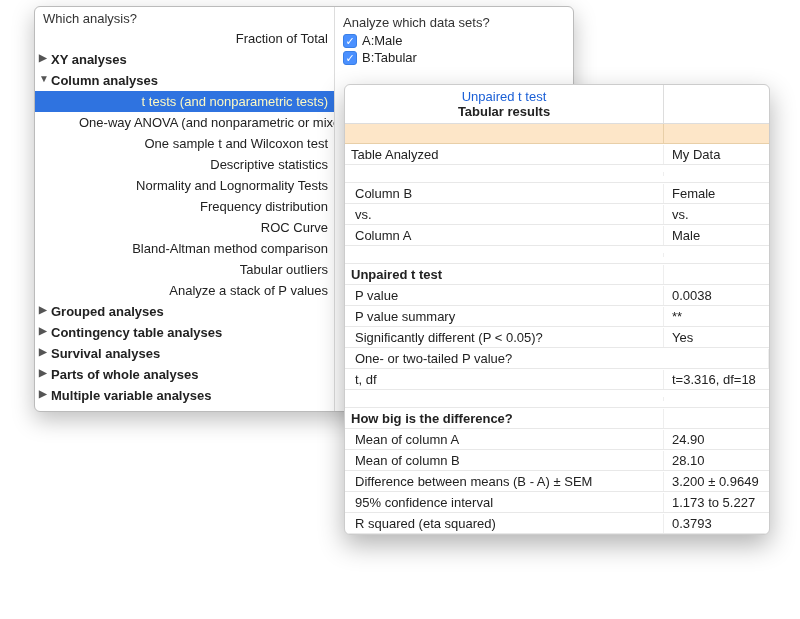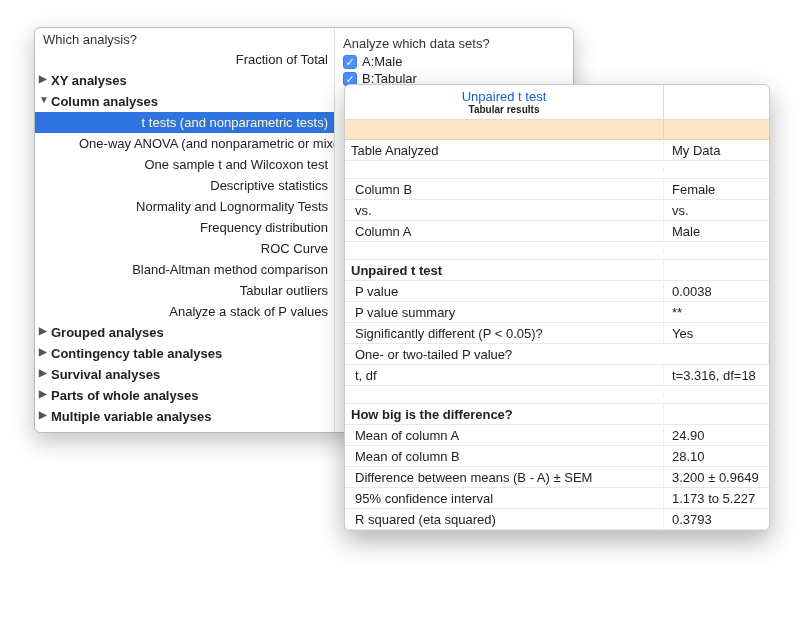--- a/index.html
+++ b/index.html
@@ -19,21 +19,20 @@
       top: 6px;
       width: 540px;
       height: 406px;
       background: #fff;
       border: 1px solid #bbb;
       border-radius: 6px;
       box-shadow: 0 8px 22px rgba(0,0,0,0.25);
       overflow: hidden;
       display: flex;
       flex-direction: column;
-      margin-top: 21px;
     }
     .panel-columns {
       display: flex;
       flex: 1;
       overflow: hidden;
     }
     .col-left {
       width: 300px;
       display: flex;
       flex-direction: column;
@@ -113,21 +112,21 @@
     .hcell-left {
       flex: 1;
       border-right: 1px solid #ddd;
       padding: 4px 6px;
       text-align: center;
     }
     .hcell-right {
       width: 105px;
     }
     .title-link { color: #1a5fd6; font-size: 13px; }
-    .subtitle { font-weight: bold; font-size: 10px; }
+    .subtitle { font-weight: bold; font-size: 13px; }
     .band {
       height: 20px;
       background: #fde6c8;
       border-bottom: 1px solid #e8cfa8;
       display: flex;
     }
     .band .bleft { flex:1; border-right:1px solid #e8cfa8; }
     .band .bright { width:105px; }
     .rows { }
     .rrow {

